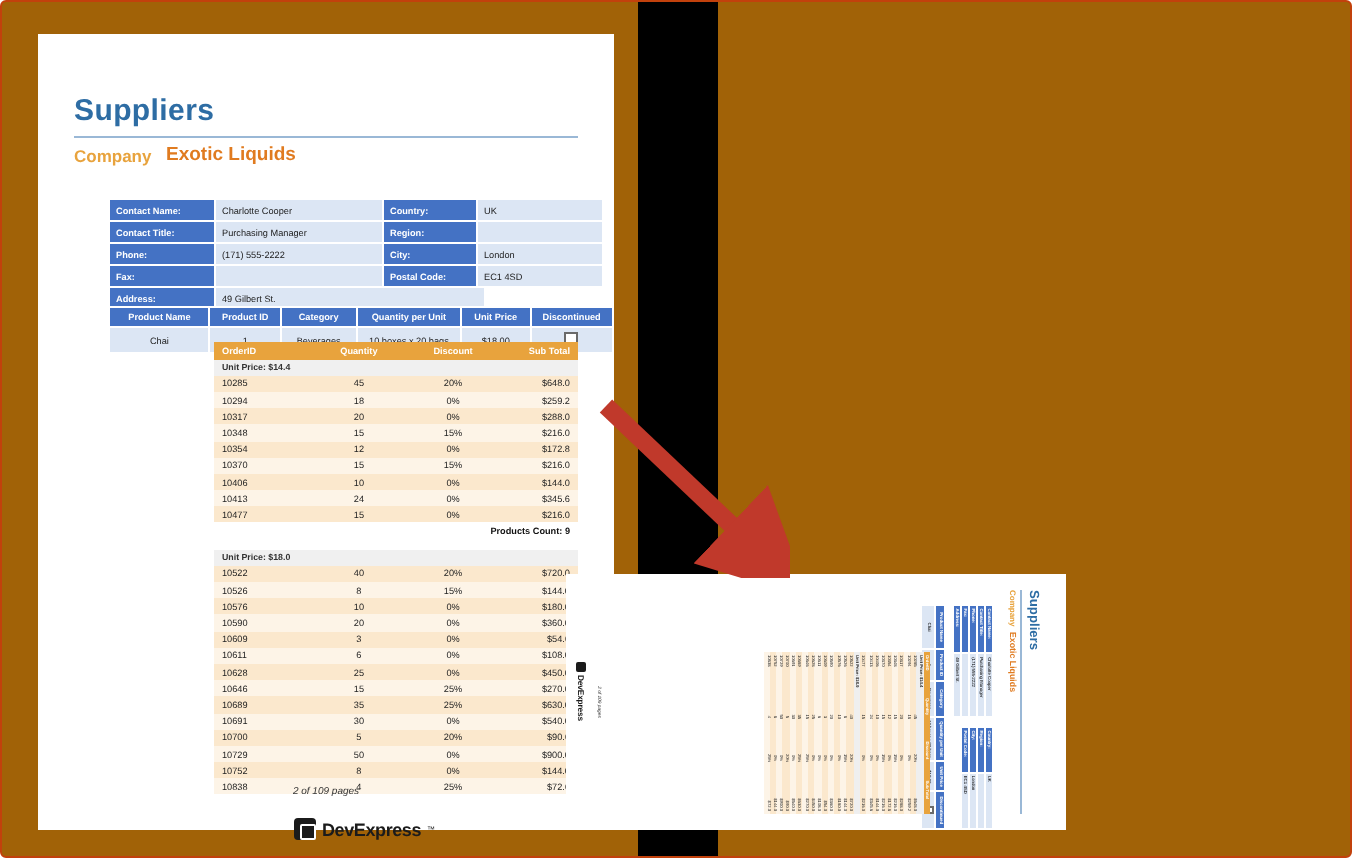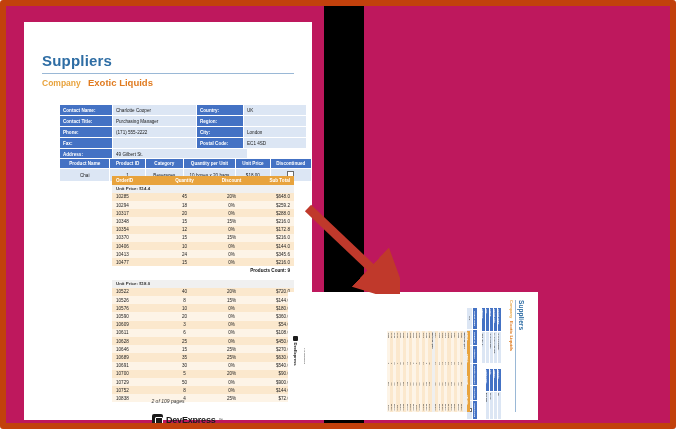--- a/index.html
+++ b/index.html
@@ -2,21 +2,21 @@
 <html><head>
 <meta charset="utf-8">
 <style>
   html,body{margin:0;padding:0;}
   body{
     width:676px;height:429px;
     background:#ffffff;
     font-family:"Liberation Sans", sans-serif;
     overflow:hidden;
   }
-  #root{position:relative;width:676px;height:429px;box-sizing:border-box;border:6px solid #c2410c;border-radius:3px;background:#be185d;overflow:hidden;}
+  #root{position:relative;width:676px;height:429px;box-sizing:border-box;border:1px solid #c2410c;border-radius:3px;background:#a16207;overflow:hidden;}
 
   
   .divider-band{position:absolute;top:0;left:318px;width:40px;height:429px;background:#000;}
 
   
   .page-left{position:absolute;left:18px;top:16px;width:288px;height:398px;background:#fff;}
   .doc-title{position:absolute;left:18px;top:30px;font-size:15px;color:#2e6da4;font-weight:bold;letter-spacing:.2px;}
   .title-rule{position:absolute;left:18px;top:51px;width:252px;height:1px;background:#9ab8d6;}
 
   .company-label{position:absolute;left:18px;top:56px;font-size:8.5px;color:#e8a33d;font-weight:bold;}

